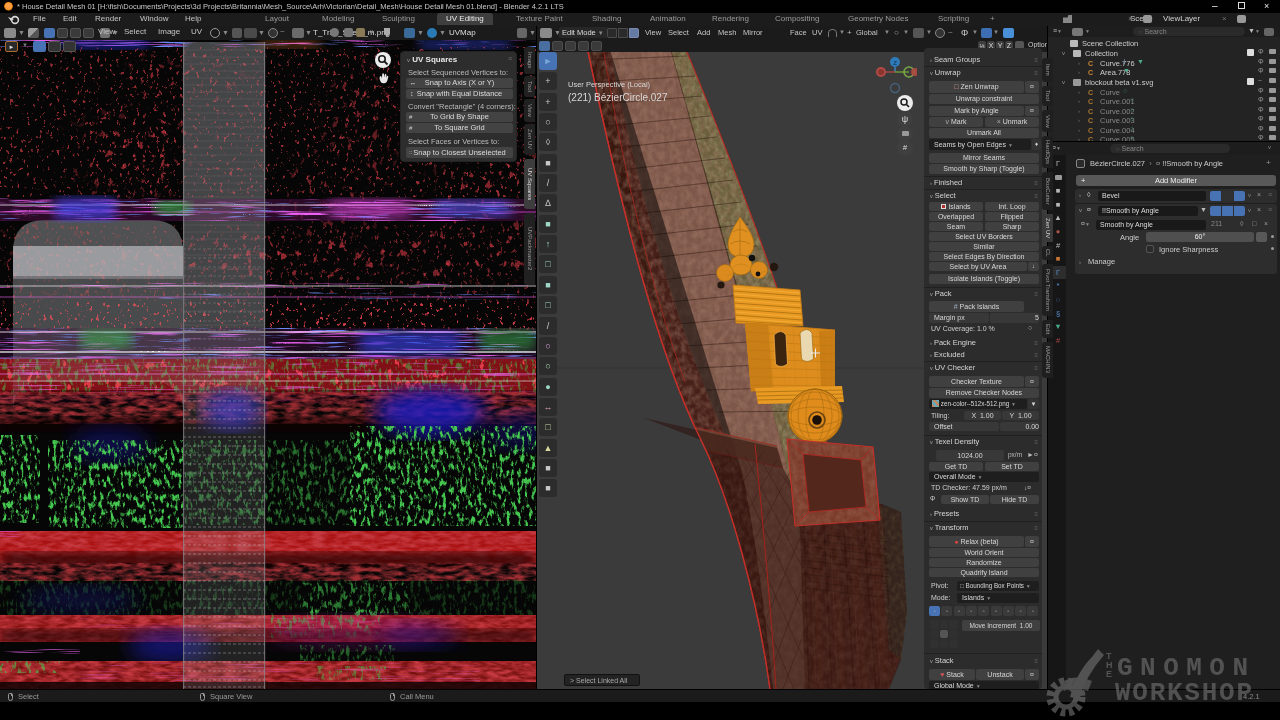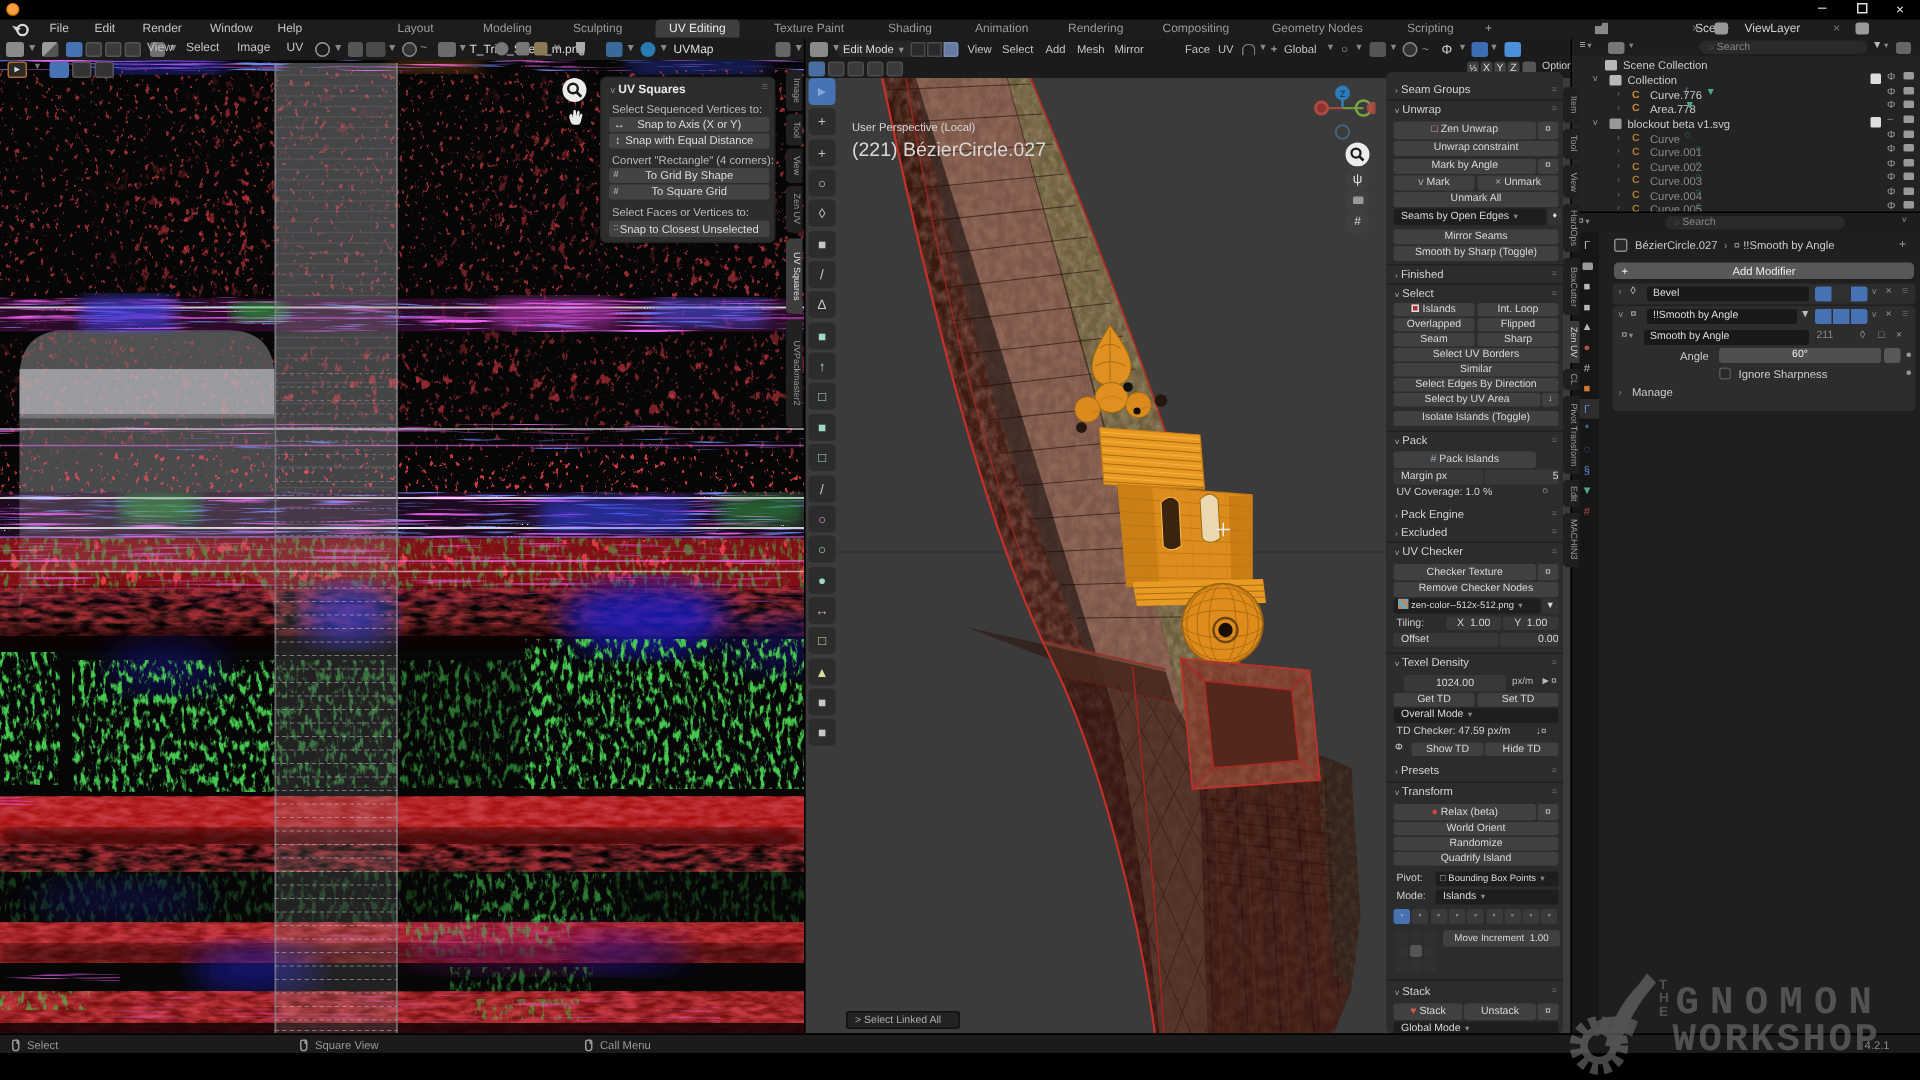--- a/index.html
+++ b/index.html
@@ -1,20 +1,21 @@
 <!DOCTYPE html>
 <html><head><meta charset="utf-8"><style>
 *{margin:0;padding:0;box-sizing:border-box}
 body{width:1280px;height:720px;background:#000;font-family:"Liberation Sans",sans-serif;overflow:hidden;position:relative;color:#c8c8c8}
 .abs{position:absolute}
 </style></head>
 <body>
 
 <div class="abs" style="left:0;top:0;width:1280px;height:13px;background:#010101;font-size:7.5px;color:#c9c9c9">
  <span class="abs" style="left:4px;top:2px;width:9px;height:9px;background:radial-gradient(circle at 50% 45%,#ff9f45 0 3px,#e87d02 4px,transparent 5px);border-radius:50%"></span>
+ <span class="abs" style="left:17px;top:2px">* House Detail Mesh 01 [H:\fish\Documents\Projects\3d Projects\Britannia\Mesh_Source\Arh\Victorian\Detail_Mesh\House Detail Mesh 01.blend] - Blender 4.2.1 LTS</span>
  <span class="abs" style="left:1212px;top:0px;color:#e8e8e8;font-size:10px">–</span>
  <span class="abs" style="left:1238px;top:2px;width:7px;height:7px;border:1px solid #ddd"></span>
  <span class="abs" style="left:1264px;top:1px;color:#e8e8e8;font-size:9px">×</span>
 </div>
 
 <div class="abs" id="menubar" style="left:0;top:13px;width:1280px;height:13px;background:#1c1c1c;font-size:8px;color:#c5c5c5">
  <svg class="abs" style="left:7px;top:1px" width="13" height="11" viewBox="0 0 13 11">
       <circle cx="8" cy="6" r="3.4" fill="none" stroke="#d8d8d8" stroke-width="1.6"></circle>
       <path d="M1 3 L7 5 L4 7 Z" fill="#d8d8d8"></path>
     </svg>
@@ -458,21 +459,21 @@
         <path d="M250 387 L336 395 L343 468 L258 474 Z" fill="none" stroke="#c3302a" stroke-width="1.1"></path>
         <path d="M266 402 L324 408 L329 455 L272 460 Z" fill="none" stroke="#b02822" stroke-width="0.9"></path>
         <path d="M250 387 L266 402 M336 395 L324 408 M343 468 L329 455 M258 474 L272 460" stroke="#b02822" stroke-width="0.9"></path>
       </g>
       <g stroke="#ededed" stroke-width="1">
           <path d="M274 301 h9 M278.5 296.5 v9"></path>
         </g>
     </svg>
 
     <div class="abs" style="left:31px;top:28px;font-size:7.5px;color:#d8d8d8">User Perspective (Local)</div>
-    <div class="abs" style="left:31px;top:40px;font-size:13px;color:#d8d8d8">(221) BézierCircle.027</div>
+    <div class="abs" style="left:31px;top:40px;font-size:10px;color:#d8d8d8">(221) BézierCircle.027</div>
 
     <div class="abs" id="vptools" style="left:2px;top:0px;width:22px">
         <div class="abs" style="left:0;top:0px;width:18px;height:18px;background:#4772b3;border-radius:3px;color:#7aa6d8;font-size:9px;text-align:center;line-height:18px">►</div>
 <div class="abs" style="left:0;top:20px;width:18px;height:18px;background:#2c2c2c;border-radius:3px;color:#c8c8c8;font-size:9px;text-align:center;line-height:18px">+</div>
 <div class="abs" style="left:0;top:41px;width:18px;height:18px;background:#2c2c2c;border-radius:3px;color:#c8c8c8;font-size:9px;text-align:center;line-height:18px">+</div>
 <div class="abs" style="left:0;top:61px;width:18px;height:18px;background:#2c2c2c;border-radius:3px;color:#c8c8c8;font-size:9px;text-align:center;line-height:18px">○</div>
 <div class="abs" style="left:0;top:81px;width:18px;height:18px;background:#2c2c2c;border-radius:3px;color:#c8c8c8;font-size:9px;text-align:center;line-height:18px">◊</div>
 <div class="abs" style="left:0;top:102px;width:18px;height:18px;background:#2c2c2c;border-radius:3px;color:#c8c8c8;font-size:9px;text-align:center;line-height:18px">■</div>
 <div class="abs" style="left:0;top:122px;width:18px;height:18px;background:#2c2c2c;border-radius:3px;color:#c8c8c8;font-size:9px;text-align:center;line-height:18px">/</div>
 <div class="abs" style="left:0;top:142px;width:18px;height:18px;background:#2c2c2c;border-radius:3px;color:#c8c8c8;font-size:9px;text-align:center;line-height:18px">∆</div>

